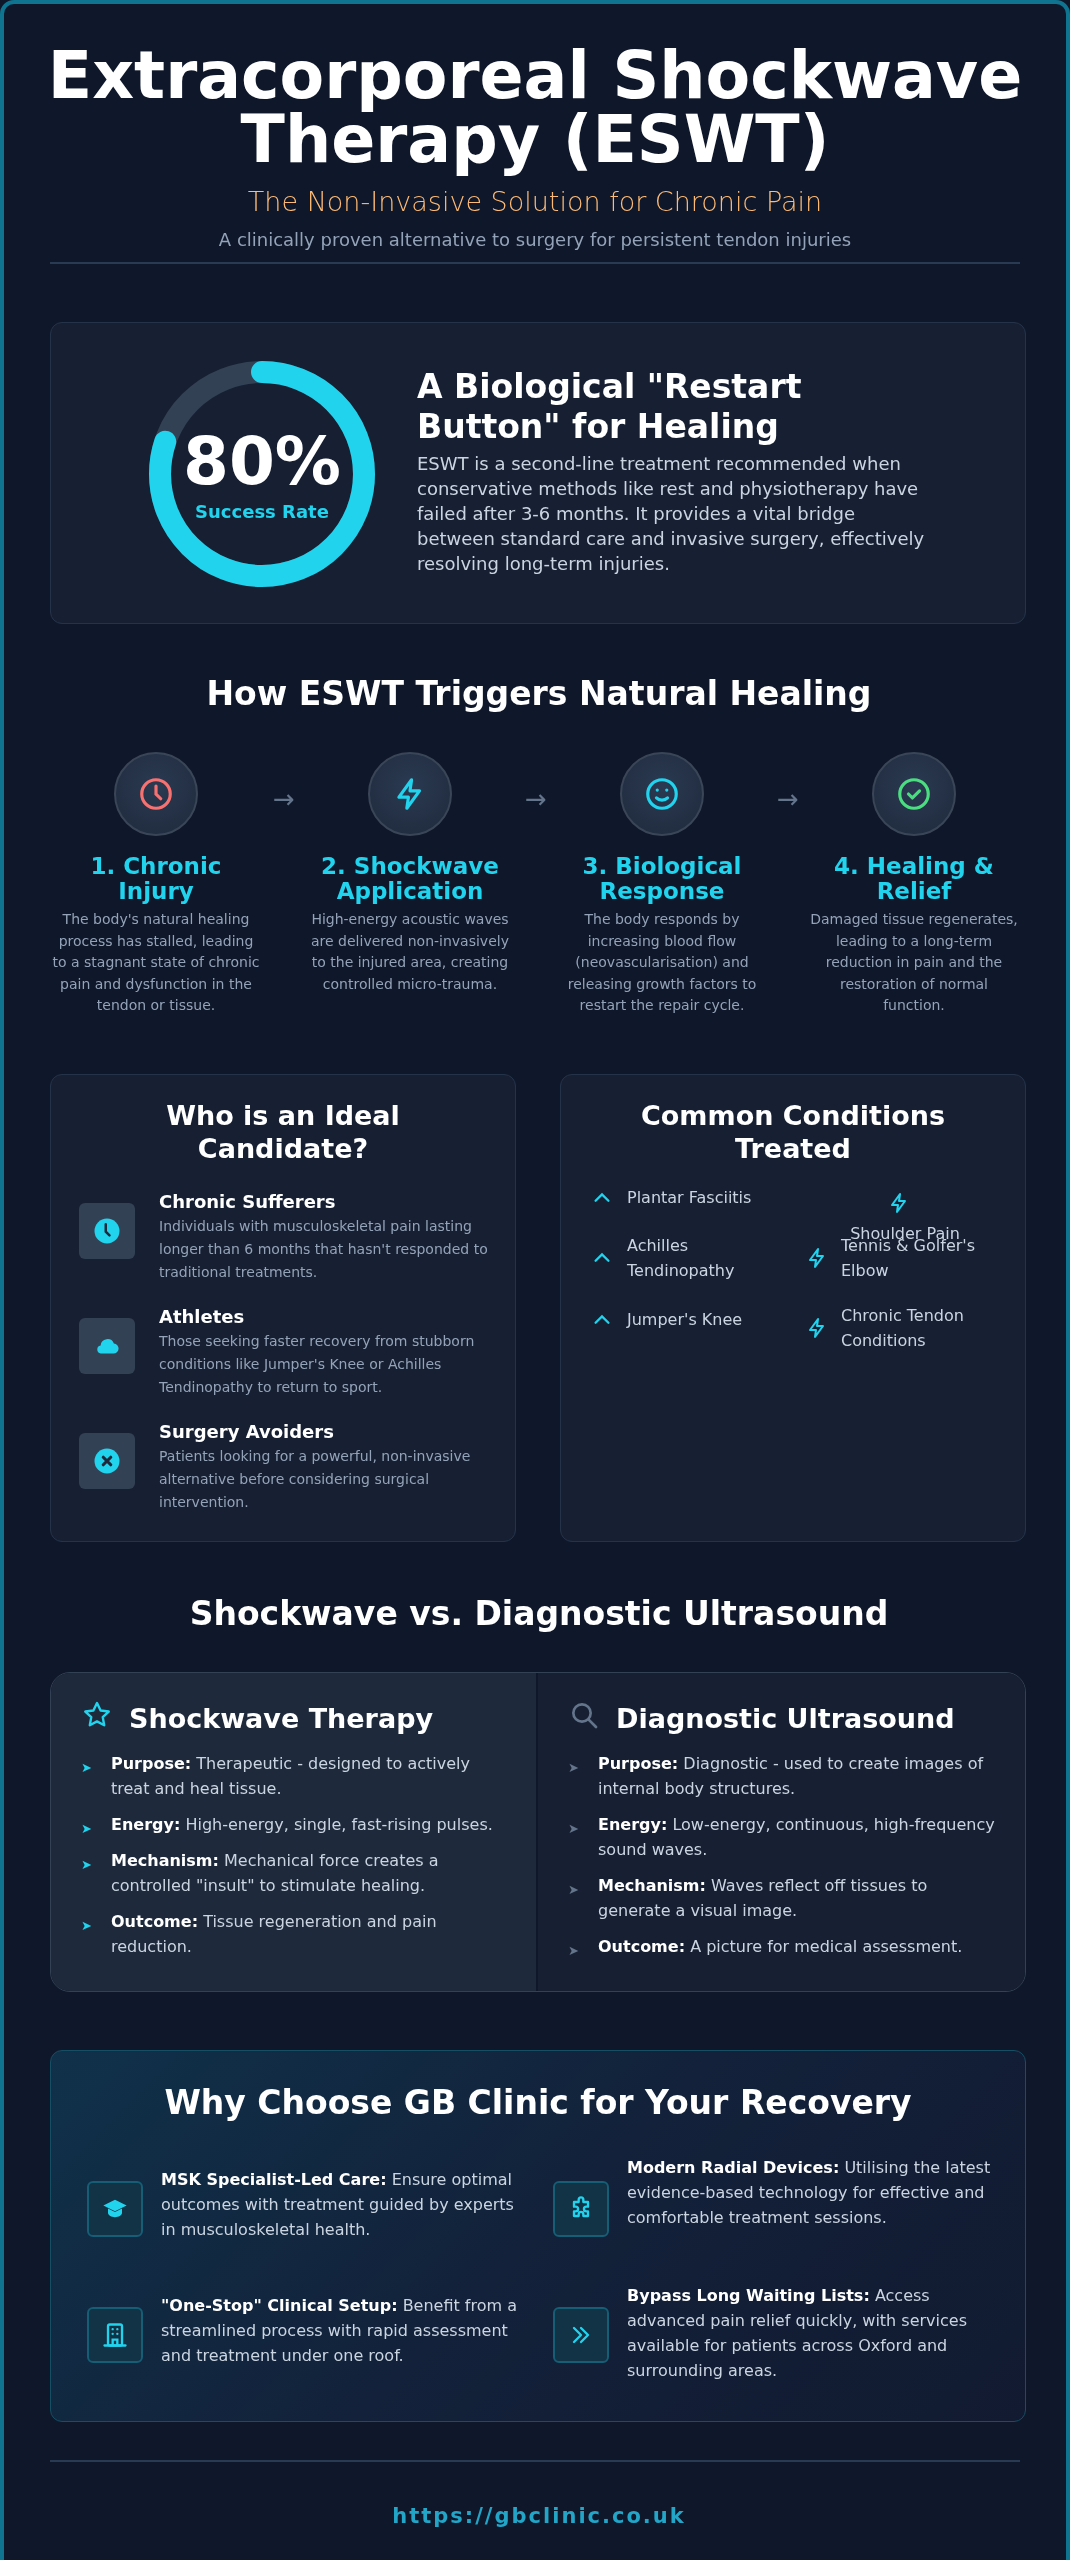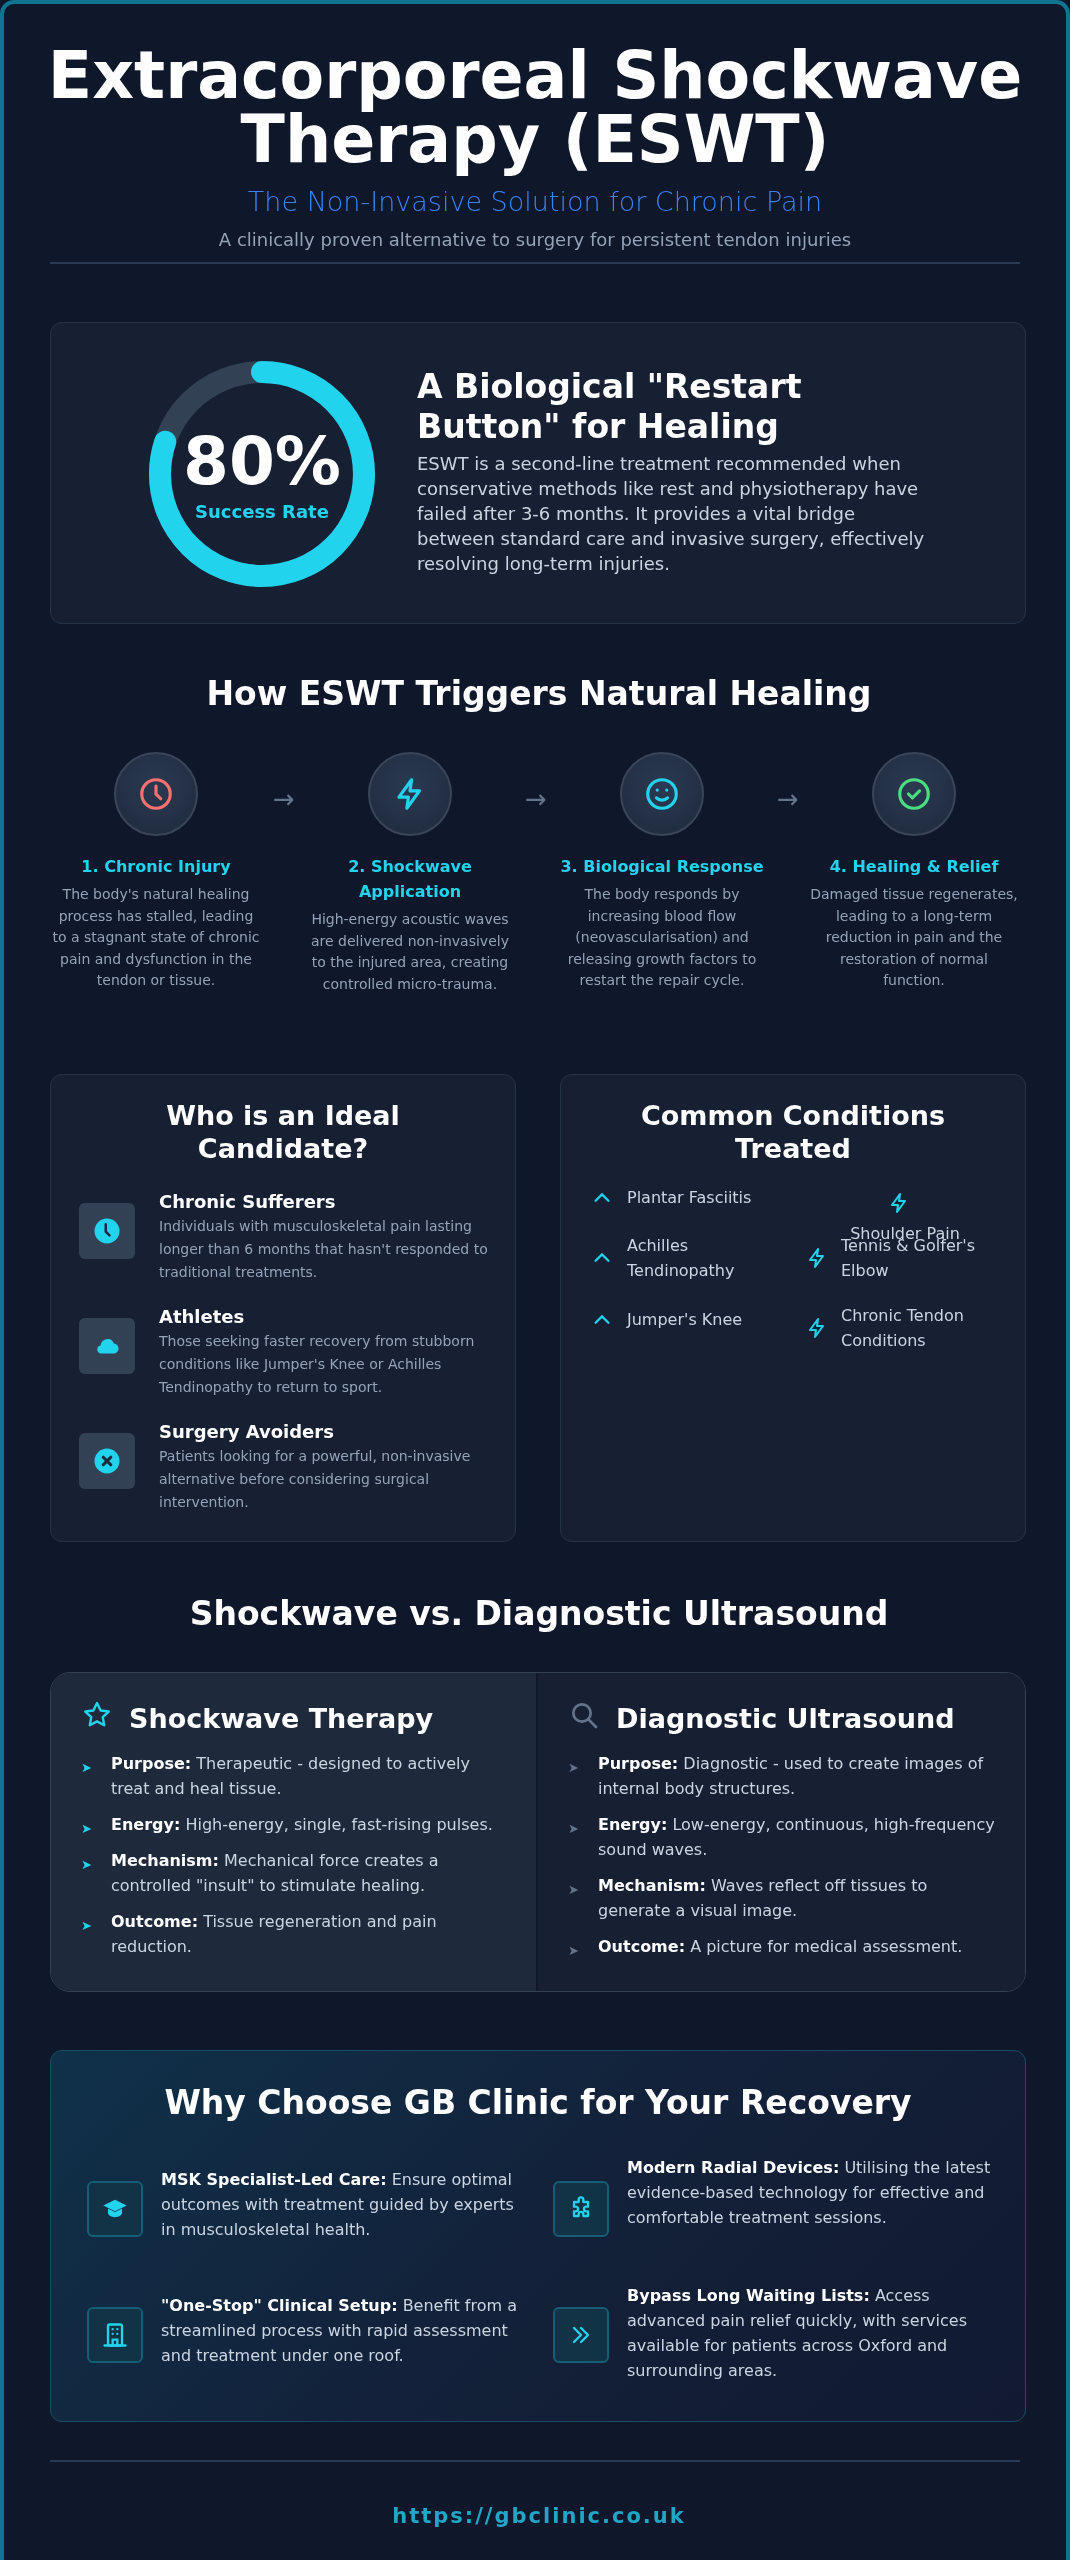--- a/index.html
+++ b/index.html
@@ -5,39 +5,39 @@
   * { box-sizing: border-box; margin: 0; padding: 0; }
   html, body { width: 1070px; height: 2560px; background: #0f172a; }
   body { font-family: "DejaVu Sans", sans-serif; color: #f1f5f9; }
   .frame {
     position: absolute; left: 0; top: 0; width: 1070px; height: 2580px;
     border: 4px solid #0e7490; border-radius: 14px; background: #0f172a;
     overflow: hidden;
   }
   .header { text-align: center; padding-top: 40px; }
   .title { font-size: 65px; font-weight: bold; line-height: 64px; color: #ffffff; }
-  .subtitle { font-size: 27px; color: #3b82f6; margin-top: 14px; font-family: "DejaVu Sans", sans-serif; font-weight: 200; }
+  .subtitle { font-size: 27px; color: #fdba74; margin-top: 14px; font-family: "DejaVu Sans", sans-serif; font-weight: 200; }
   .tagline { font-size: 18px; color: #94a3b8; margin-top: 12px; }
   .hr { position: absolute; left: 46px; right: 46px; height: 2px; background: #2a3a52; }
 
   .card { position: absolute; background: #172033; border: 1px solid #253349; border-radius: 12px; }
   .hero { left: 46px; top: 318px; width: 976px; height: 302px; }
   .ring { position: absolute; left: 96px; top: 36px; width: 230px; height: 230px; }
   .ring-text { position: absolute; left: 96px; top: 36px; width: 230px; height: 230px; display: flex; flex-direction: column; align-items: center; justify-content: center; }
   .ring-value { font-size: 66px; font-weight: bold; color: #fff; line-height: 70px; }
   .ring-label { font-size: 18px; font-weight: bold; color: #22d3ee; margin-top: 4px; }
   .hero-title { position: absolute; left: 366px; top: 44px; width: 520px; font-size: 33px; font-weight: bold; line-height: 40px; color: #fff; }
   .hero-body { position: absolute; left: 366px; top: 128px; width: 520px; font-size: 18px; line-height: 25px; color: #cbd5e1; }
 
   .section-title { position: absolute; left: 0; width: 1070px; text-align: center; font-size: 33px; font-weight: bold; color: #fff; }
 
   .steps { position: absolute; left: 46px; top: 748px; width: 976px; height: 270px; }
   .step { position: absolute; top: 0; width: 212px; text-align: center; }
   .step-circle { width: 84px; height: 84px; border-radius: 50%; margin: 0 auto; background: radial-gradient(circle at 50% 40%, #2b3a52, #1e293b); border: 2px solid #3a4658; display: flex; align-items: center; justify-content: center; }
-  .step-title { font-size: 16px; font-weight: bold; color: #22d3ee; margin-top: 18px; line-height: 25px; }
+  .step-title { font-size: 23px; font-weight: bold; color: #22d3ee; margin-top: 18px; line-height: 25px; }
   .step-desc { font-size: 14px; color: #94a3b8; line-height: 21.5px; margin-top: 5px; }
   .arrow { position: absolute; top: 32px; width: 40px; text-align: center; color: #64748b; font-size: 26px; }
 
   .cand { left: 46px; top: 1070px; width: 466px; height: 468px; }
   .cond { left: 556px; top: 1070px; width: 466px; height: 468px; }
   .card-title { position: absolute; left: 0; width: 100%; text-align: center; font-size: 27px; font-weight: bold; line-height: 33px; color: #fff; }
   .cand-item { position: absolute; left: 28px; width: 420px; }
   .cand-icon { position: absolute; left: 0; width: 56px; height: 56px; border-radius: 6px; background: #334155; display: flex; align-items: center; justify-content: center; }
   .cand-name { position: absolute; left: 80px; top: 0; font-size: 18px; font-weight: bold; color: #fff; }
   .cand-desc { position: absolute; left: 80px; top: 24px; width: 330px; font-size: 14px; line-height: 23px; color: #94a3b8; }

